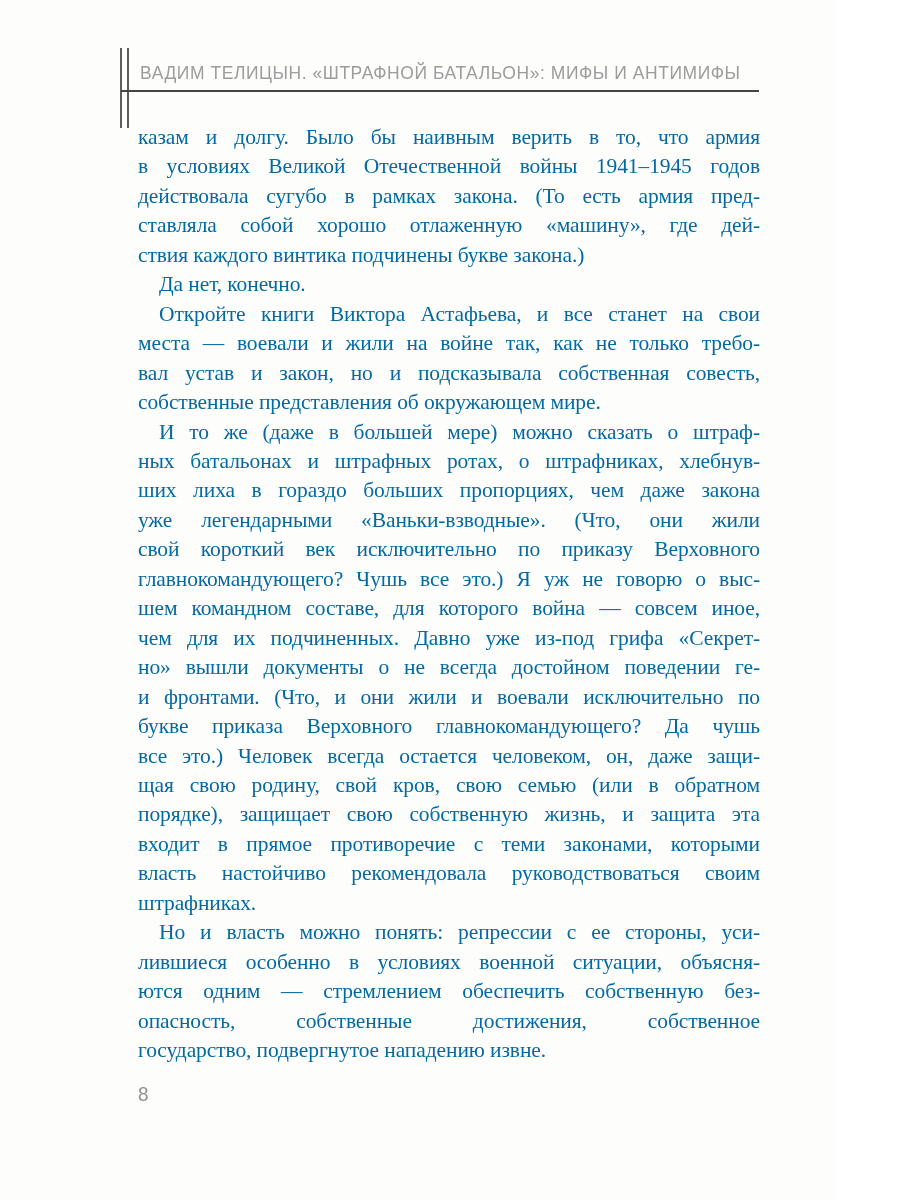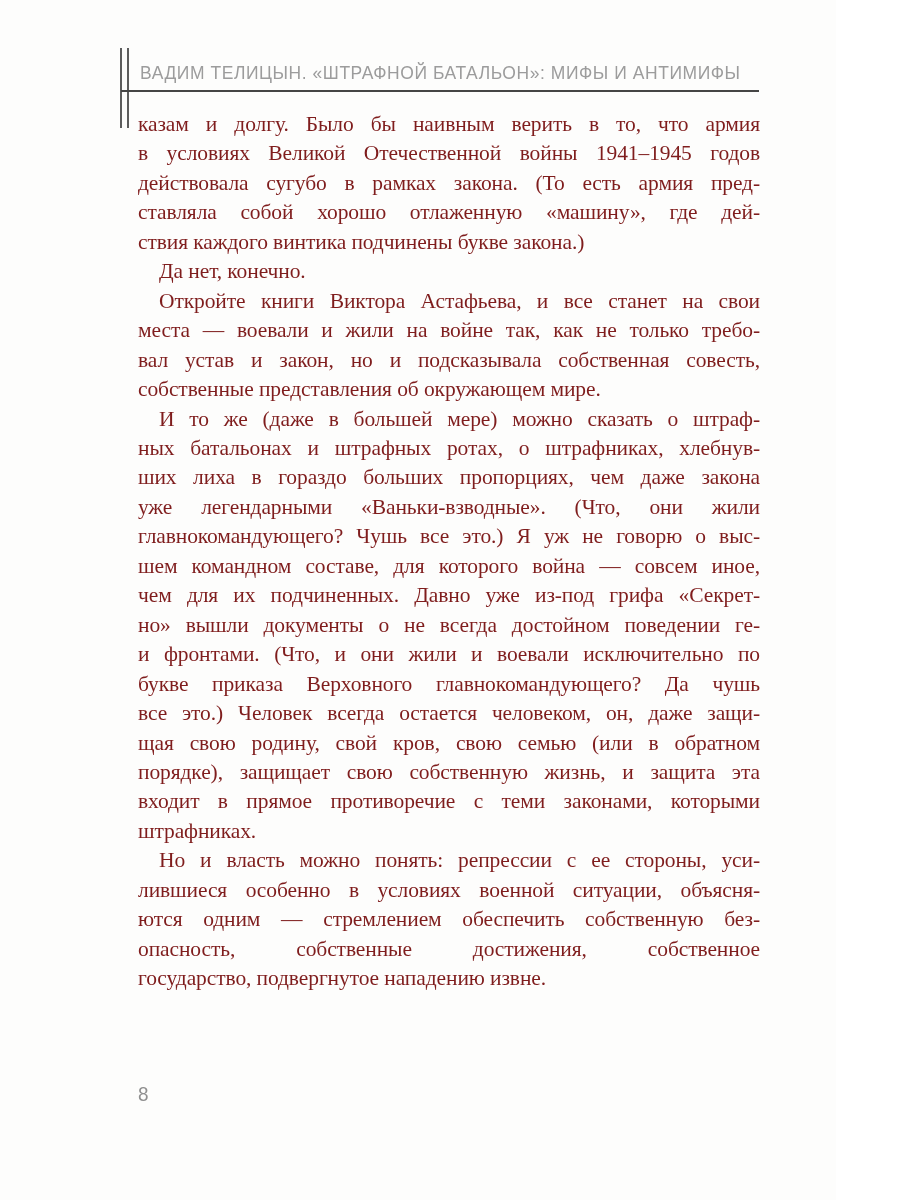--- a/index.html
+++ b/index.html
@@ -43,25 +43,25 @@
     position: absolute;
     left: 121px;
     top: 90px;
     width: 638px;
     height: 0;
     border-top: 2px solid #454545;
   }
   .body-text {
     position: absolute;
     left: 138px;
-    top: 110px;
+    top: 123px;
     width: 622px;
     font-size: 21.5px;
     line-height: 29.45px;
-    color: #7f1d1d;
+    color: #0369a1;
     letter-spacing: -0.1px;
   }
   .body-text .line {
     text-align: justify;
     text-align-last: justify;
     white-space: normal;
   }
   .body-text .line.last {
     text-align: right;
     text-align-last: left;
@@ -95,30 +95,32 @@
       <div class="line last">ствия каждого винтика подчинены букве закона.)</div>
       <div class="line last indent">Да нет, конечно.</div>
       <div class="line indent">Откройте книги Виктора Астафьева, и все станет на свои</div>
       <div class="line">места — воевали и жили на войне так, как не только требо-</div>
       <div class="line">вал устав и закон, но и подсказывала собственная совесть,</div>
       <div class="line last">собственные представления об окружающем мире.</div>
       <div class="line indent">И то же (даже в большей мере) можно сказать о штраф-</div>
       <div class="line">ных батальонах и штрафных ротах, о штрафниках, хлебнув-</div>
       <div class="line">ших лиха в гораздо больших пропорциях, чем даже закона</div>
       <div class="line">уже легендарными «Ваньки-взводные». (Что, они жили</div>
+      <div class="line">свой короткий век исключительно по приказу Верховного</div>
       <div class="line">главнокомандующего? Чушь все это.) Я уж не говорю о выс-</div>
       <div class="line">шем командном составе, для которого война — совсем иное,</div>
       <div class="line">чем для их подчиненных. Давно уже из-под грифа «Секрет-</div>
       <div class="line">но» вышли документы о не всегда достойном поведении ге-</div>
       <div class="line">и фронтами. (Что, и они жили и воевали исключительно по</div>
       <div class="line">букве приказа Верховного главнокомандующего? Да чушь</div>
       <div class="line">все это.) Человек всегда остается человеком, он, даже защи-</div>
       <div class="line">щая свою родину, свой кров, свою семью (или в обратном</div>
       <div class="line">порядке), защищает свою собственную жизнь, и защита эта</div>
       <div class="line">входит в прямое противоречие с теми законами, которыми</div>
+      <div class="line">власть настойчиво рекомендовала руководствоваться своим</div>
       <div class="line last">штрафниках.</div>
       <div class="line indent">Но и власть можно понять: репрессии с ее стороны, уси-</div>
       <div class="line">лившиеся особенно в условиях военной ситуации, объясня-</div>
       <div class="line">ются одним — стремлением обеспечить собственную без-</div>
       <div class="line">опасность, собственные достижения, собственное</div>
       <div class="line last">государство, подвергнутое нападению извне.</div>
     </div>
   <div class="page-number">8</div>
 </div>
 

